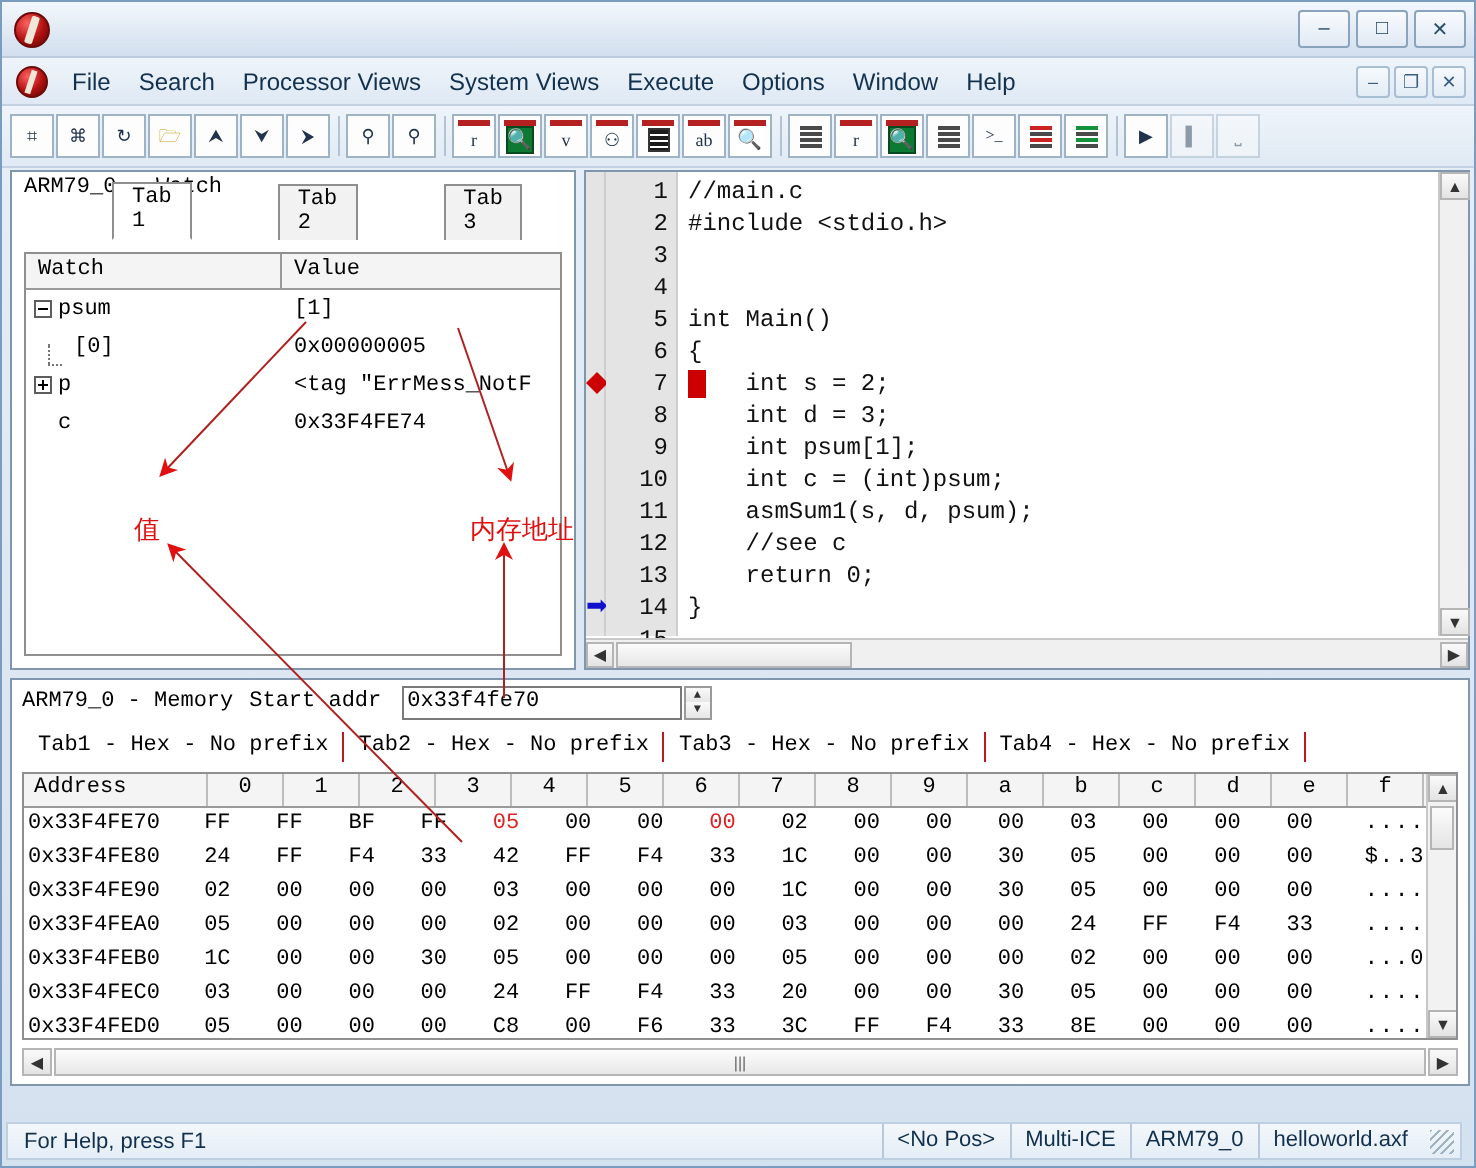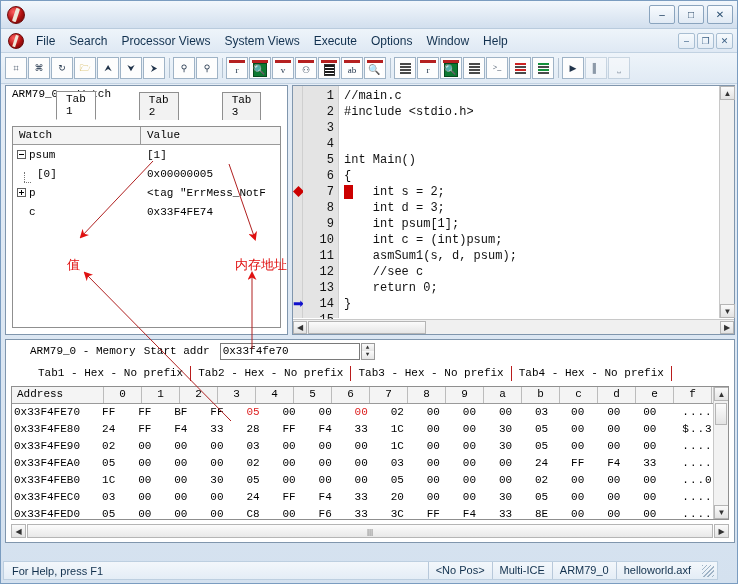--- a/index.html
+++ b/index.html
@@ -232,21 +232,21 @@
   }
   .hscroll .thumb {
     height: 13px; background: linear-gradient(180deg,#fbfbfb,#e6e6e6);
     border: 1px solid #b5b5b5; margin-left: 1px;
   }
   .hspring { flex: 1; }
 
   
   #mem-pane {
     position: absolute; left: 4px; top: 338px; width: 730px; height: 204px;
-    background: #fff; border: 1px solid #8096ad; padding-left: 19px;
+    background: #fff; border: 1px solid #8096ad;
   }
   #mem-header {
     display: flex; align-items: center; height: 22px; padding-left: 5px;
     font-family: "Liberation Mono", monospace; font-size: 11px; color: #000;
   }
   #mem-header .lbl { margin-right: 8px; white-space: nowrap; }
   #mem-addr-wrap { display: flex; align-items: center; margin-left: 2px; }
   #mem-addr {
     width: 140px; height: 17px; border: 1px solid #7a7a7a; background: #fff;
     font-family: "Liberation Mono", monospace; font-size: 11px; padding: 1px 2px;
@@ -315,21 +315,21 @@
     font-size: 8px; color: #333; flex: 0 0 auto;
   }
   #mem-hscroll .thumb {
     flex: 1; height: 14px; margin: 0 1px;
     background: linear-gradient(180deg,#fcfcfc,#e8e8e8); border: 1px solid #b5b5b5;
     display:flex; align-items:center; justify-content:center; font-size:8px; color:#666;
   }
 
   
   #statusbar {
-    position: absolute; left: 2px; right: 19px; bottom: 3px; height: 19px;
+    position: absolute; left: 2px; right: 6px; bottom: 3px; height: 19px;
     display: flex; align-items: center;
     background: linear-gradient(180deg,#f3f7fb,#e4edf6);
     border: 1px solid #bdcfe0;
     font-size: 11px; color: #11304d;
   }
   #statusbar .sb-help { padding-left: 8px; }
   #statusbar .sb-right { margin-left: auto; display: flex; align-items: center; }
   #statusbar .sb-cell {
     border-left: 1px solid #b7c8da; padding: 0 7px; height: 17px; line-height: 17px;
     white-space: nowrap;
@@ -635,21 +635,21 @@
             <div class="mc">00</div>
             <div class="mc">00</div>
             <div class="mx">......</div>
           </div>
           <div class="mrow">
             <div class="ma">0x33F4FE80</div>
             <div class="mc">24</div>
             <div class="mc">FF</div>
             <div class="mc">F4</div>
             <div class="mc">33</div>
-            <div class="mc">28</div>
+            <div class="mc">42</div>
             <div class="mc">FF</div>
             <div class="mc">F4</div>
             <div class="mc">33</div>
             <div class="mc">1C</div>
             <div class="mc">00</div>
             <div class="mc">00</div>
             <div class="mc">30</div>
             <div class="mc">05</div>
             <div class="mc">00</div>
             <div class="mc">00</div>

